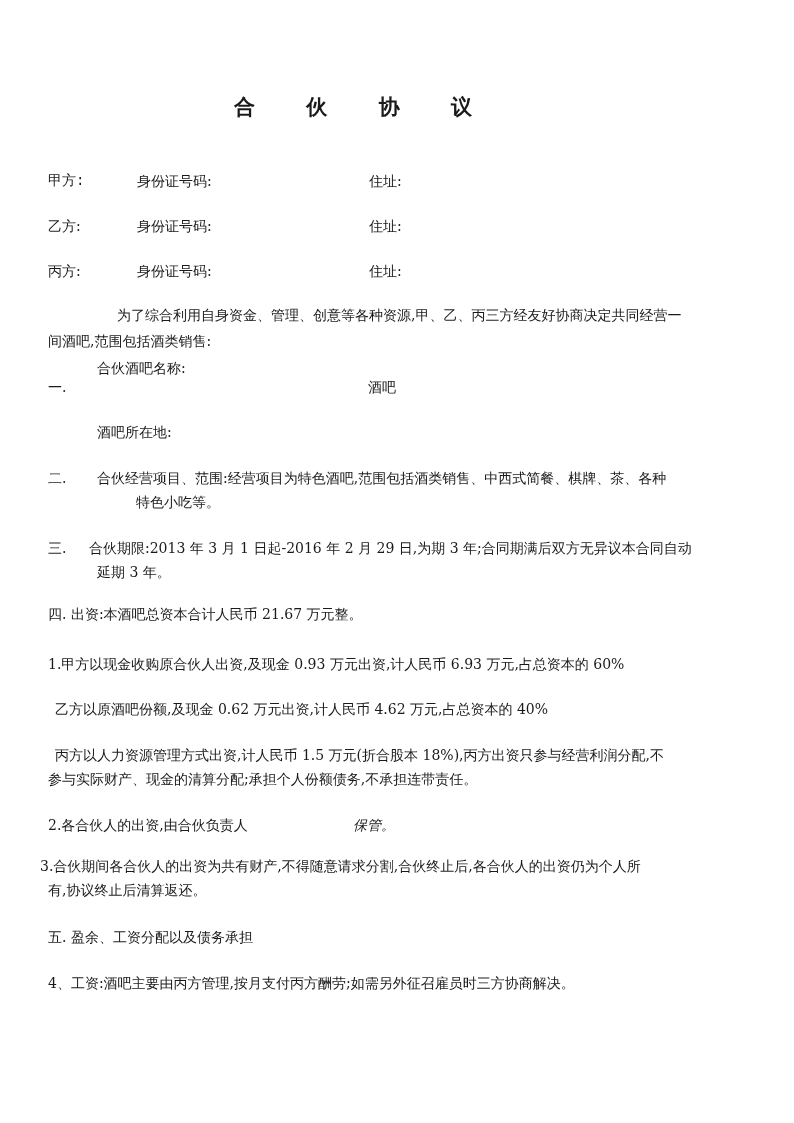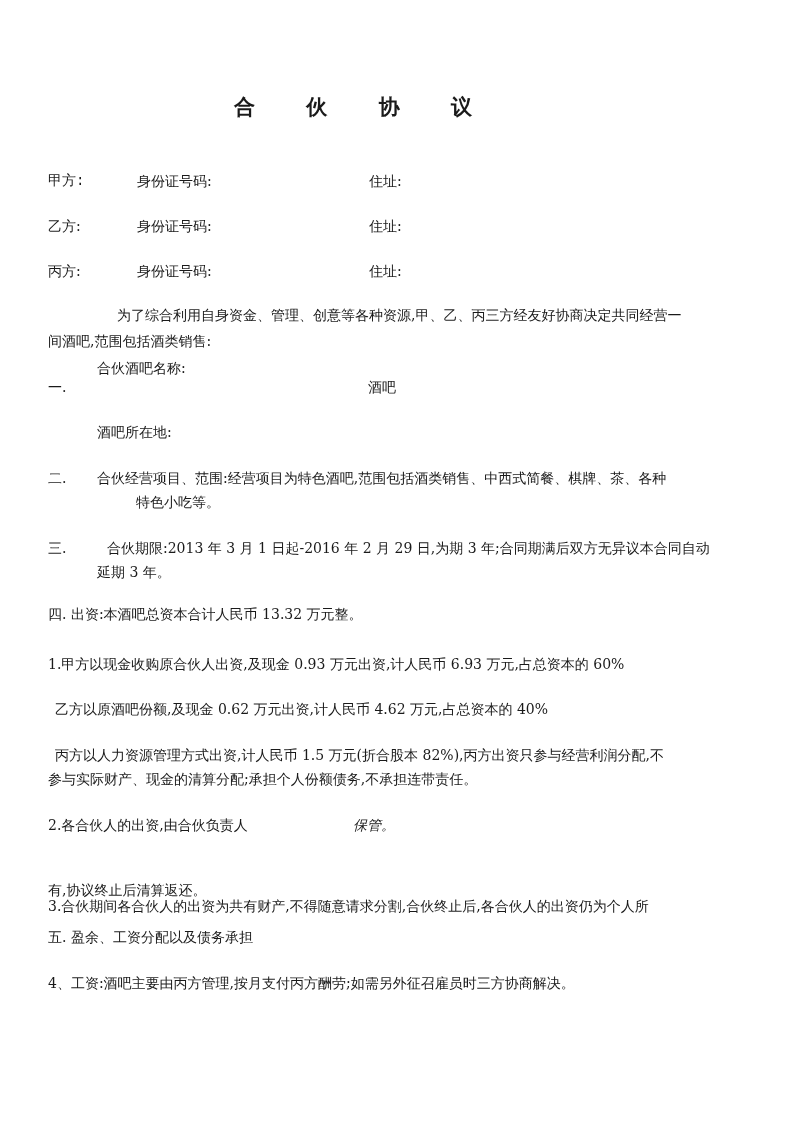--- a/index.html
+++ b/index.html
@@ -50,33 +50,33 @@
   </div>
 
   <div>
     <span class="abs" style="top:468px;left:48px;">二.</span>
     <span class="abs" style="top:468px;left:97px;">合伙经营项目、范围:经营项目为特色酒吧,范围包括酒类销售、中西式简餐、棋牌、茶、各种</span>
     <span class="abs" style="top:492px;left:97px;margin-left:39px;">特色小吃等。</span>
   </div>
 
   <div>
     <span class="abs" style="top:538px;left:48px;">三.</span>
-    <span class="abs" style="top:538px;left:107px;">合伙期限:2013 年 3 月 1 日起-2016 年 2 月 29 日,为期 3 年;合同期满后双方无异议本合同自动</span>
+    <span class="abs" style="top:538px;left:89px;">合伙期限:2013 年 3 月 1 日起-2016 年 2 月 29 日,为期 3 年;合同期满后双方无异议本合同自动</span>
     <span class="abs" style="top:562px;left:97px;">延期 3 年。</span>
   </div>
 
   <div>
-    <span class="abs" style="top:604px;left:48px;">四. 出资:本酒吧总资本合计人民币 13.32 万元整。</span>
+    <span class="abs" style="top:604px;left:48px;">四. 出资:本酒吧总资本合计人民币 21.67 万元整。</span>
     <span class="abs" style="top:654px;left:48px;">1.甲方以现金收购原合伙人出资,及现金 0.93 万元出资,计人民币 6.93 万元,占总资本的 60%</span>
     <span class="abs" style="top:699px;left:55px;">乙方以原酒吧份额,及现金 0.62 万元出资,计人民币 4.62 万元,占总资本的 40%</span>
-    <span class="abs" style="top:745px;left:55px;">丙方以人力资源管理方式出资,计人民币 1.5 万元(折合股本 82%),丙方出资只参与经营利润分配,不</span>
+    <span class="abs" style="top:745px;left:55px;">丙方以人力资源管理方式出资,计人民币 1.5 万元(折合股本 18%),丙方出资只参与经营利润分配,不</span>
     <span class="abs" style="top:769px;left:48px;">参与实际财产、现金的清算分配;承担个人份额债务,不承担连带责任。</span>
     <span class="abs" style="top:815px;left:48px;">2.各合伙人的出资,由合伙负责人</span>
     <span class="abs" style="top:815px;left:353px;font-style:italic;">保管。</span>
-    <span class="abs" style="top:856px;left:48px;margin-top:40px;">3.合伙期间各合伙人的出资为共有财产,不得随意请求分割,合伙终止后,各合伙人的出资仍为个人所</span>
+    <span class="abs" style="top:856px;left:40px;">3.合伙期间各合伙人的出资为共有财产,不得随意请求分割,合伙终止后,各合伙人的出资仍为个人所</span>
     <span class="abs" style="top:880px;left:48px;text-align:right;">有,协议终止后清算返还。</span>
   </div>
 
   <div>
     <span class="abs" style="top:927px;left:48px;">五. 盈余、工资分配以及债务承担</span>
     <span class="abs" style="top:973px;left:48px;">4、工资:酒吧主要由丙方管理,按月支付丙方酬劳;如需另外征召雇员时三方协商解决。</span>
   </div>
 
 </div>
 

